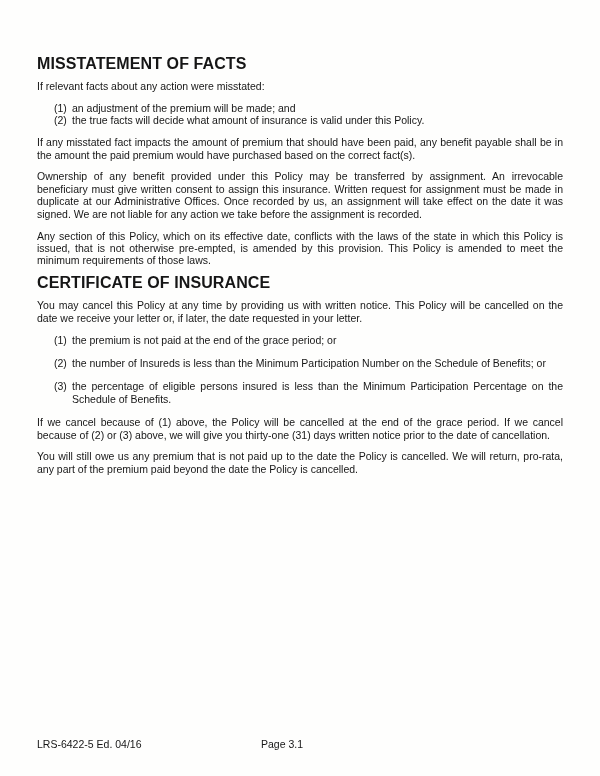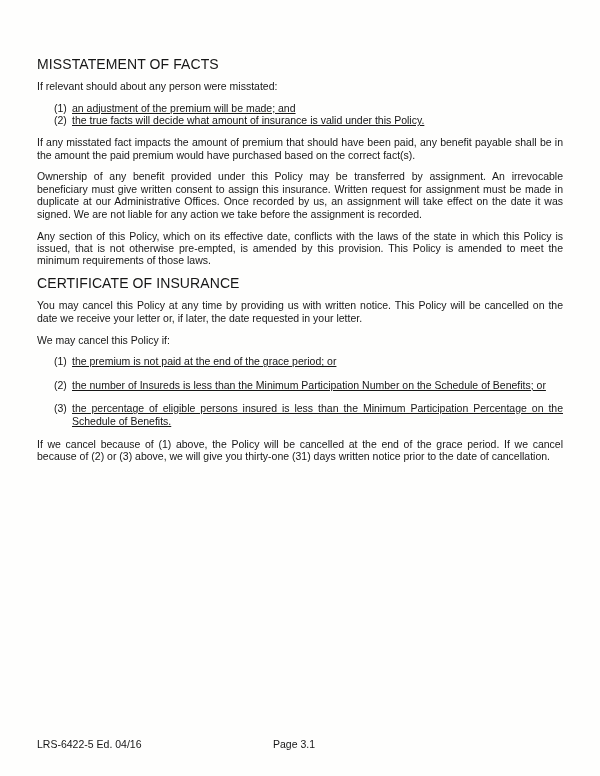--- a/index.html
+++ b/index.html
@@ -14,58 +14,58 @@
     color: #161616;
     position: relative;
     overflow: hidden;
   }
   .page {
     position: absolute;
     inset: 0;
     padding: 58px 37px 0 37px;
   }
   .hd {
-    font-size: 14px;
-    font-weight: normal;
+    font-size: 16px;
+    font-weight: bold;
     margin: 10.5px 0 9.5px 0;
     letter-spacing: 0.1px;
   }
   .sec:first-of-type .hd { margin-top: 0; }
   .para {
     margin: 0 0 9.5px 0;
     text-align: justify;
   }
   .list {
     margin: 0 0 9.5px 0;
     padding-left: 17px;
   }
   .list.spaced { margin-bottom: 0; }
   .li { display: flex; }
   .list.spaced .li { margin-bottom: 11px; }
   .num { flex: 0 0 18px; width: 18px; }
-  .litext { flex: 1; text-align: justify; text-decoration: underline; }
+  .litext { flex: 1; text-align: justify; }
   .footer {
     position: absolute;
     top: 738px;
     left: 0;
     width: 100%;
     height: 14px;
     text-align: right;
   }
   .form-number { position: absolute; left: 37px; }
-  .page-label { position: absolute; left: 273px; }
+  .page-label { position: absolute; left: 261px; }
 </style>
 </head>
 <body>
 
 <main class="page">
 
   <section class="sec">
     <h2 class="hd">MISSTATEMENT OF FACTS</h2>
-    <p class="para">If relevant should about any person were misstated:</p>
+    <p class="para">If relevant facts about any action were misstated:</p>
     <div class="list tight">
       <div class="li">
         <span class="num">(1)</span>
         <span class="litext">an adjustment of the premium will be made; and</span>
       </div>
       <div class="li">
         <span class="num">(2)</span>
         <span class="litext">the true facts will decide what amount of insurance is valid under this Policy.</span>
       </div>
     </div>
@@ -79,36 +79,36 @@
   <section class="sec">
     <p class="para">Any section of this Policy, which on its effective date, conflicts with the laws of the state in which this Policy is issued, that is not otherwise pre-empted, is amended by this provision.  This Policy is amended to meet the minimum requirements of those laws.</p>
   </section>
 
   <section class="sec">
     <h2 class="hd">CERTIFICATE OF INSURANCE</h2>
   </section>
 
   <section class="sec">
     <p class="para">You may cancel this Policy at any time by providing us with written notice.  This Policy will be cancelled on the date we receive your letter or, if later, the date requested in your letter.</p>
-    <p class="para">We may cancel this Policy if:</p>
     <div class="list spaced">
       <div class="li">
         <span class="num">(1)</span>
         <span class="litext">the premium is not paid at the end of the grace period; or</span>
       </div>
       <div class="li">
         <span class="num">(2)</span>
         <span class="litext">the number of Insureds is less than the Minimum Participation Number on the Schedule of Benefits; or</span>
       </div>
       <div class="li">
         <span class="num">(3)</span>
         <span class="litext">the percentage of eligible persons insured is less than the Minimum Participation Percentage on the Schedule of Benefits.</span>
       </div>
     </div>
     <p class="para">If we cancel because of (1) above, the Policy will be cancelled at the end of the grace period.  If we cancel because of (2) or (3) above, we will give you thirty-one (31) days written notice prior to the date of cancellation.</p>
+    <p class="para">You will still owe us any premium that is not paid up to the date the Policy is cancelled.  We will return, pro-rata, any part of the premium paid beyond the date the Policy is cancelled.</p>
   </section>
 
   <footer class="footer">
     <span class="form-number">LRS-6422-5 Ed. 04/16</span>
     <span class="page-label">Page 3.1</span>
   </footer>
 
 </main>
 
 </body></html>

